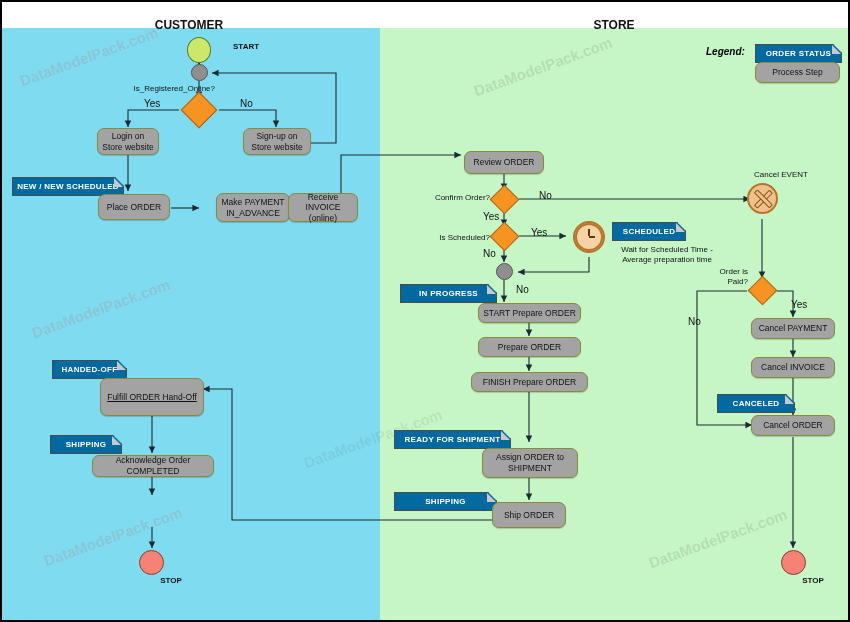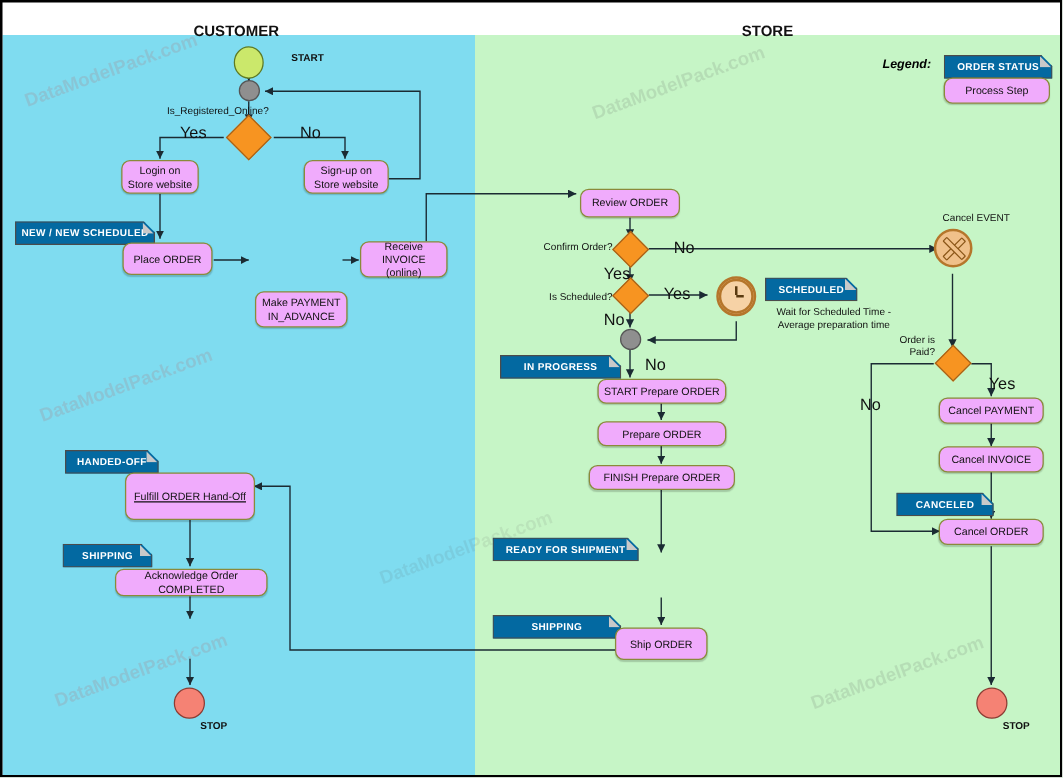--- a/index.html
+++ b/index.html
@@ -14,30 +14,30 @@
   .titlebar .t1{font-size:11.5px;font-weight:bold;color:#000;letter-spacing:.2px;}
   .titlebar .t2{font-size:11.5px;font-weight:bold;color:#000;margin-left:22px;}
   .lane-title{position:absolute;font-size:12px;font-weight:bold;color:#111;text-align:center;}
   .lt-cust{left:0px;top:18px;width:378px;}
   .lt-store{left:380px;top:18px;width:468px;}
 
   svg.wires{position:absolute;left:0;top:0;width:850px;height:622px;pointer-events:none;}
 
   .node{position:absolute;box-sizing:border-box;display:flex;align-items:center;justify-content:center;
         text-align:center;color:#111;}
-  .proc{background:#f0abfc;border:1px solid #8a8a3a;border-radius:7px;font-size:8.5px;line-height:1.25;
+  .proc{background:#a3a3a3;border:1px solid #8a8a3a;border-radius:7px;font-size:8.5px;line-height:1.25;
         box-shadow:0 1px 1px rgba(0,0,0,.18);padding:2px 3px;}
   .start-ev{background:#cbe86b;border:1px solid #5d7a24;border-radius:50%;}
   .stop-ev{background:#f58274;border:1px solid #8c3c33;border-radius:50%;}
   .gate{background:#f79421;border:1px solid #a5621a;transform:rotate(45deg);}
   .merge{background:#8f8f8f;border:1px solid #555;border-radius:50%;}
   .timer,.cancel-ev{background:#f0c08a;border:2px solid #b5762b;border-radius:50%;}
 
   .evlabel{position:absolute;font-size:8px;color:#111;text-align:center;padding-left:19px;}
-  .edgelabel{position:absolute;font-size:13px;color:#111;}
+  .edgelabel{position:absolute;font-size:10px;color:#111;}
   .gq{position:absolute;font-size:8px;color:#111;text-align:right;}
 
   .status{position:absolute;height:17px;background:#0369a1;border:1px solid #4b4b4b;
           display:flex;align-items:center;justify-content:center;color:#fff;font-size:8px;
           font-weight:bold;letter-spacing:.3px;box-shadow:1px 1px 1px rgba(0,0,0,.3);
           clip-path:polygon(0 0, calc(100% - 9px) 0, 100% 9px, 100% 100%, 0 100%);}
   .status .fold{position:absolute;right:0;top:0;width:9px;height:9px;background:#c9c9c9;
           clip-path:polygon(0 0,100% 100%,0 100%);}
 
   .legend-label{position:absolute;font-size:10px;font-style:italic;font-weight:bold;color:#000;}
@@ -157,21 +157,21 @@
   <div class="edgelabel" style="left:240px;top:98px;">No</div>
 
   <div class="node proc" style="left:97px;top:128px;width:62px;height:27px;">Login on Store website</div>
   <div class="node proc" style="left:243px;top:128px;width:68px;height:27px;">Sign-up on Store website</div>
 
   <div class="status" style="left:12px;top:177px;width:110px;">
     <span>NEW / NEW SCHEDULED</span>
     <span class="fold"></span>
   </div>
   <div class="node proc" style="left:98px;top:194px;width:72px;height:26px;">Place ORDER</div>
-  <div class="node proc" style="left:204px;top:193px;width:74px;height:29px;margin-top:40px;">Make PAYMENT IN_ADVANCE</div>
+  <div class="node proc" style="left:216px;top:193px;width:74px;height:29px;">Make PAYMENT IN_ADVANCE</div>
   <div class="node proc" style="left:288px;top:193px;width:70px;height:29px;">Receive INVOICE (online)</div>
 
   <div class="status" style="left:52px;top:360px;width:73px;">
     <span>HANDED-OFF</span>
     <span class="fold"></span>
   </div>
   <div class="node proc" style="left:100px;top:378px;width:104px;height:38px;text-decoration:underline;">Fulfill ORDER Hand-Off</div>
 
   <div class="status" style="left:50px;top:435px;width:70px;">
     <span>SHIPPING</span>
@@ -212,20 +212,21 @@
     <span class="fold"></span>
   </div>
   <div class="node proc" style="left:478px;top:303px;width:103px;height:20px;">START Prepare ORDER</div>
   <div class="node proc" style="left:478px;top:337px;width:103px;height:20px;">Prepare ORDER</div>
   <div class="node proc" style="left:471px;top:372px;width:117px;height:20px;">FINISH Prepare ORDER</div>
 
   <div class="status" style="left:394px;top:430px;width:115px;">
     <span>READY FOR SHIPMENT</span>
     <span class="fold"></span>
   </div>
+  <div class="node proc" style="left:482px;top:448px;width:96px;height:30px;">Assign ORDER to SHIPMENT</div>
 
   <div class="status" style="left:394px;top:492px;width:101px;">
     <span>SHIPPING</span>
     <span class="fold"></span>
   </div>
   <div class="node proc" style="left:492px;top:502px;width:74px;height:26px;">Ship ORDER</div>
 
   <div class="evlabel" style="left:726px;top:170px;width:72px;">Cancel EVENT</div>
   <div class="node cancel-ev" style="left:747px;top:183px;width:31px;height:31px;">
     <div class="xmark"></div>

